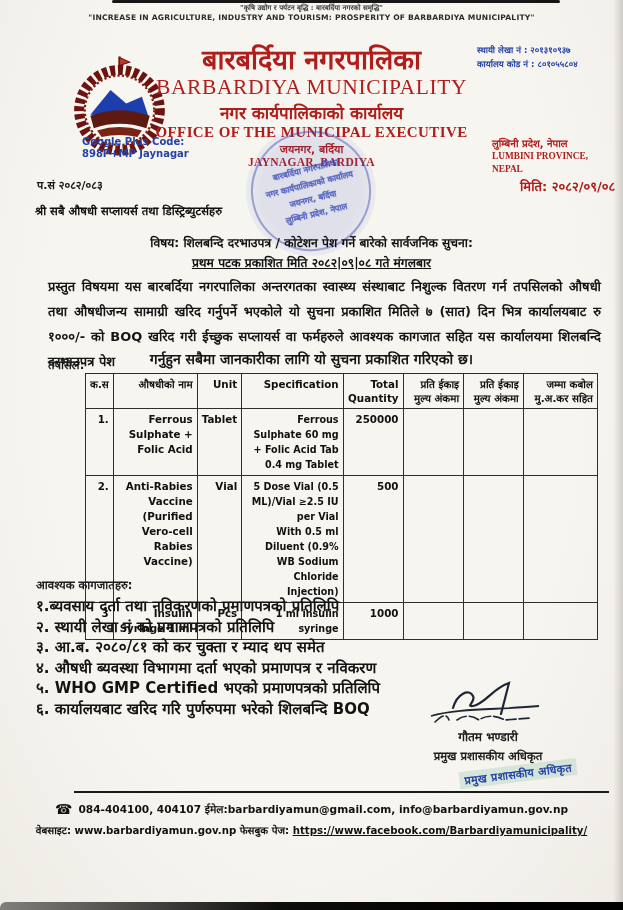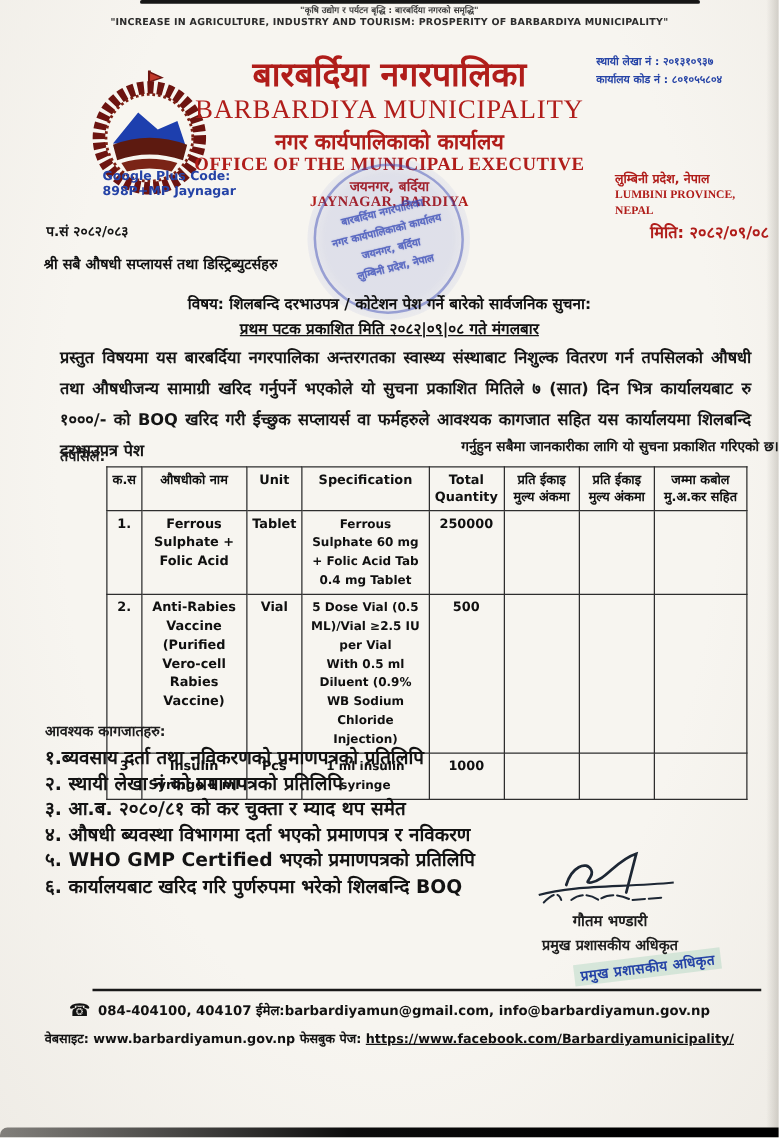--- a/index.html
+++ b/index.html
@@ -53,27 +53,27 @@
   .stamp .ring { position:absolute; inset:5px; border:2px solid rgba(52,70,180,.55); border-radius:50%; }
   .stamp .txt { position:absolute; inset:0; display:flex; flex-direction:column; justify-content:center; align-items:center;
     gap:4px; font-size:8.3px; font-weight:bold; color:#3a4db8; text-align:center;
     text-shadow:0 0 1px rgba(58,77,184,.7); }
 
   .subject { top:234px; font-size:12.2px; font-weight:bold; color:#111; }
   .publish { top:254px; font-size:12.2px; font-weight:bold; text-decoration:underline; color:#111; }
 
   .body-main { position:absolute; left:48px; right:22px; top:274px; font-size:13px; line-height:25px;
     text-align:justify; font-weight:600; color:#151515; }
-  .body-last { top:349px; font-size:11px; font-weight:600; color:#151515;text-align:right; }
+  .body-last { top:349px; font-size:14px; font-weight:600; color:#151515; }
 
   .tapasil { position:absolute; left:48px; top:357px; font-size:11.5px; font-weight:bold; }
 
   table.boq { position:absolute; left:85px; top:373px; width:513px; border-collapse:collapse;
     font-size:10.3px; color:#101010; }
-  table.boq th, table.boq td { border:1.3px solid #2e2e2e; padding:3px 4px; vertical-align:top; text-align:center; }
+  table.boq th, table.boq td { border:1.3px solid #2e2e2e; padding:3px 4px; vertical-align:top; text-align:right; }
   table.boq th { font-weight:bold; font-size:10.3px; line-height:14px; }
   td.spec { white-space:pre-line; font-size:9.6px; line-height:12.5px; }
   td.sn { text-align:left; }
   table.boq td { font-weight:600; line-height:15px; }
   col.w-sn{width:25px;} col.w-name{width:86px;} col.w-unit{width:37px;} col.w-spec{width:103px;}
   col.w-qty{width:60px;} col.w-p1{width:63px;} col.w-p2{width:62px;} col.w-tot{width:77px;}
 
   .docs-title { position:absolute; left:36px; top:577px; font-size:11.5px; font-weight:bold; }
   .docs-list { position:absolute; left:36px; top:596px; font-size:15px; font-weight:600; line-height:20.5px; color:#131313; }
 

